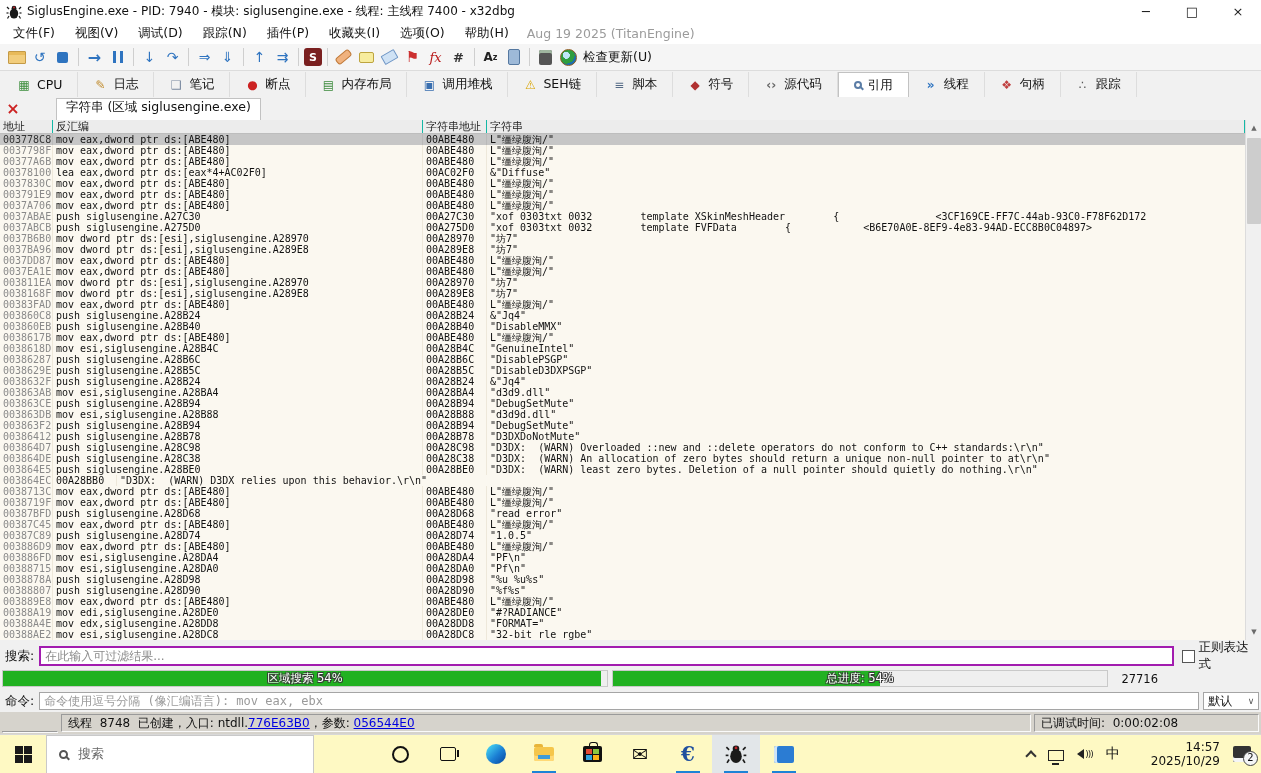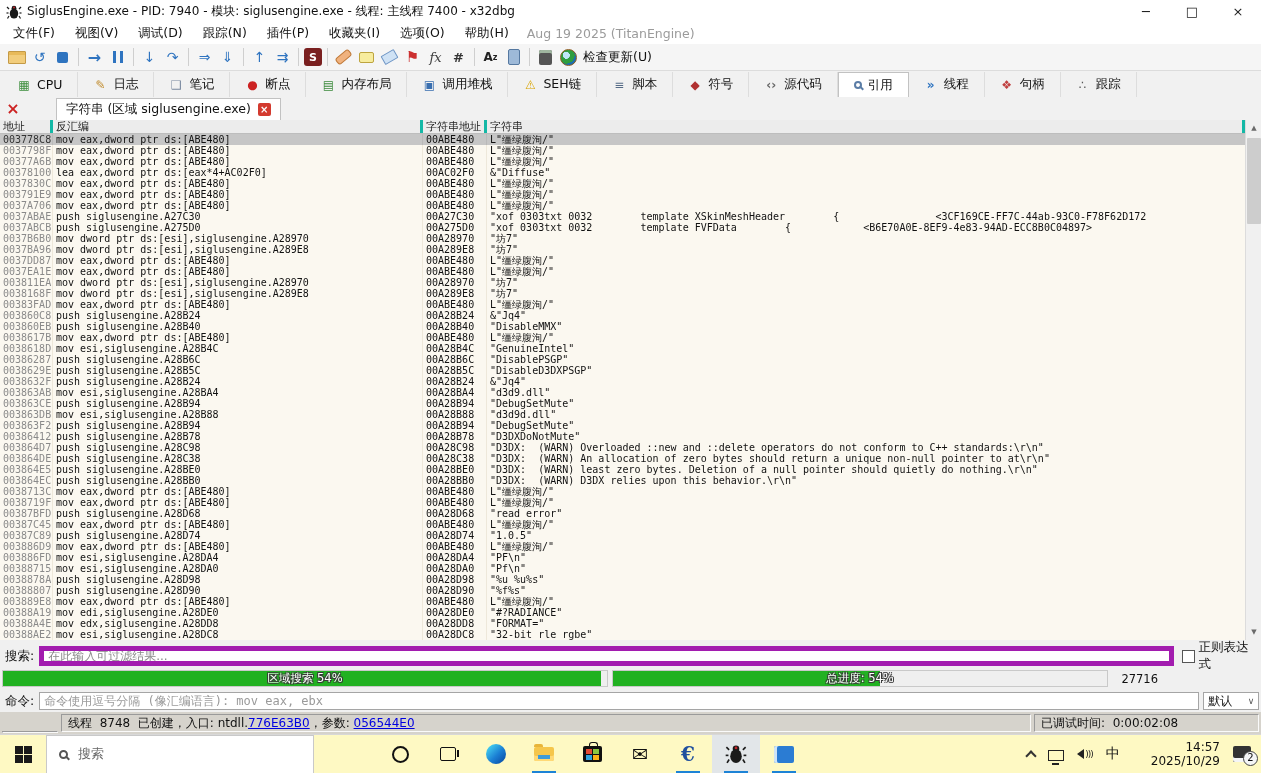--- a/index.html
+++ b/index.html
@@ -24,21 +24,21 @@
   .tb-open-folder { position:relative; }
   .tb-open-folder::before { content:''; width:16px; height:11px; background:#f2cd7c; border:1px solid #c49a46; border-radius:1px; box-shadow:inset 0 3px 0 #e8ba5a; }
   .tb-stop::before { content:''; width:11px; height:11px; background:#2f74c0; border-radius:2px; }
   .tb-pause::before { content:''; width:4px; height:12px; border-left:3px solid #2f74c0; border-right:3px solid #2f74c0; }
   .tb-run { font-weight:bold; font-size:16px; }
   .tb-scylla { background:#7a2020; border-radius:3px; color:#fff; font-weight:bold; font-size:11px; width:18px; height:18px; }
   .tb-patch::before { content:''; width:15px; height:6px; background:#f0b27e; border:1px solid #c07a3a; border-radius:3px; transform:rotate(-40deg); }
   .tb-comment::before { content:''; width:13px; height:9px; background:#f7ec9e; border:1px solid #bda43f; border-radius:2px; }
   .tb-label::before { content:''; width:13px; height:8px; background:#cfe2f5; border:1px solid #6e95c5; border-radius:1px; transform:rotate(-30deg); }
   .tb-bookmark { color:#cc3030; font-size:15px; }
-  .tb-function { font-family:"DejaVu Serif", serif; font-style:italic; color:#404040; font-size:13px; }
+  .tb-function { font-family:"DejaVu Serif", serif; font-style:italic; color:#b91c1c; font-size:13px; }
   .tb-hash { color:#333; font-weight:bold; font-size:13px; }
   .tb-font { color:#222; font-size:12px; font-weight:bold; }
   .tb-font sub { font-size:8px; }
   .tb-preferences::before { content:''; width:10px; height:14px; background:#9db9d8; border:1px solid #5578a0; border-radius:2px; }
   .tb-calculator::before { content:''; width:13px; height:15px; background:#555; border-radius:2px; box-shadow:inset 0 3px 0 #9fb59f; }
   .tb-update-globe::before { content:''; width:15px; height:15px; border-radius:50%; background:radial-gradient(circle at 35% 35%, #bfe6f7 0 25%, #2f9e3f 26% 60%, #1c6fae 61%); border:1px solid #8a5a20; }
   .tb-update-label { font-size:12.5px; margin-left:3px; color:#111; }
 
   
   .tabbar { position:absolute; left:0; top:71px; width:1261px; height:26px; background:#f1f1f1; display:flex; align-items:flex-end; padding-left:2px; }
@@ -57,27 +57,27 @@
   .ti-source::before { content:'‹›'; color:#666; font-weight:bold; }
   .ti-threads::before { content:'»'; color:#2f74c0; font-weight:bold; }
   .ti-handles::before { content:'❖'; color:#c04040; }
   .ti-trace::before { content:'∴'; color:#555; }
   .mag { display:inline-block; width:8px; height:8px; border:2px solid #5b7da6; border-radius:50%; position:relative; }
   .mag::after { content:''; position:absolute; width:5px; height:2px; background:#5b7da6; transform:rotate(45deg); right:-4px; bottom:-2px; }
 
   
   .subtabbar { position:absolute; left:0; top:97px; width:1261px; height:23px; background:#f1f1f1; display:flex; align-items:center; }
   .close-all { width:26px; text-align:center; color:#cc2222; font-weight:bold; font-size:16px; line-height:18px; }
-  .doc-tab { height:22px; margin-left:30px; background:#fff; border:1px solid #c2c2c2; border-bottom:none; display:flex; align-items:center; gap:7px; padding:0 9px; font-size:12.5px; }
+  .doc-tab { height:22px; margin-left:30px; background:#fff; border:1px solid #c2c2c2; border-bottom:none; display:flex; align-items:center; gap:7px; padding:0 9px; font-size:12.5px;flex-direction:column; }
   .doc-close { width:13px; height:13px; background:#d33a2f; border-radius:2px; color:#fff; font-size:10px; line-height:13px; text-align:center; font-weight:bold; }
 
   
   .grid { position:absolute; left:0; top:120px; width:1245px; height:520px; background:#fbf8f0; }
   .thead { display:flex; height:14px; background:#ececec; border-bottom:1px solid #bdbdbd; font-size:11px; color:#222; }
-  .thead .hc { padding-left:3px; border-right:3px solid #14b8a6; line-height:14px; overflow:hidden; white-space:nowrap; }
+  .thead .hc { padding-left:3px; border-right:1px solid #14b8a6; line-height:14px; overflow:hidden; white-space:nowrap; }
   .tbody { height:506px; overflow:hidden; }
   .trow { display:flex; height:11px; line-height:11px; font-family:"DejaVu Sans Mono", monospace; font-size:10px; white-space:pre; }
   .trow.selected { background:#c6c6c6; }
   .tc { overflow:hidden; border-right:1px solid #eee8da; padding-left:3px; flex:none; }
   .trow.selected .tc { border-right-color:#b9b9b9; }
   .c0 { width:53px; color:#8a8a8a; }
   .trow.selected .c0 { color:#333; }
   .c1 { width:370px; }
   .c2 { width:64px; }
   .c3 { flex:1 1 auto; border-right:none; }
@@ -85,21 +85,21 @@
 
   
   .vscroll { position:absolute; right:0; top:120px; width:16px; height:520px; background:#f0f0f0; border-left:1px solid #dcdcdc; }
   .sb-btn { position:absolute; left:0; width:16px; height:16px; display:flex; align-items:center; justify-content:center; font-size:7px; color:#6a6a6a; background:#f0f0f0; }
   .sb-up { top:0; } .sb-down { bottom:0; }
   .sb-thumb { position:absolute; left:1px; top:18px; width:14px; height:86px; background:#cdcdcd; border-radius:1px; }
 
   
   .search-row { position:absolute; left:0; top:644px; width:1261px; height:24px; display:flex; align-items:center; padding-left:5px; font-size:12.5px; background:#f0f0f0; }
   .search-row label { margin-right:5px; }
-  .search-input { width:1135px; height:20px; border:5px solid #a21caf; background:#fff; font-size:12px; padding:0 4px; font-family:"DejaVu Sans", sans-serif; }
+  .search-input { width:1135px; height:20px; border:2px solid #a21caf; background:#fff; font-size:12px; padding:0 4px; font-family:"DejaVu Sans", sans-serif; }
   .search-input::placeholder { color:#8a8a8a; }
   .regex-wrap { display:flex; align-items:center; gap:4px; margin-left:8px; }
   .cb { width:13px; height:13px; border:1px solid #555; background:#fff; flex:none; }
 
   
   .progress-row { position:absolute; left:0; top:669px; width:1261px; height:20px; background:#f0f0f0; }
   .ptrack { position:absolute; top:1px; height:17px; background:#efefef; border:1px solid #c9c9c9; }
   .pt1 { left:2px; width:606px; } .pt2 { left:612px; width:496px; }
   .pfill { height:100%; background:#21b121; }
   .plabel { position:absolute; left:0; top:0; width:100%; height:100%; display:flex; align-items:center; justify-content:center; color:#fff; font-size:11.5px; text-shadow:1px 1px 0 #3a3a3a, -1px -1px 0 #3a3a3a, 1px -1px 0 #3a3a3a, -1px 1px 0 #3a3a3a; }
@@ -322,21 +322,21 @@
       <div class="trow"><div class="tc c0">0038629E</div><div class="tc c1">push siglusengine.A28B5C</div><div class="tc c2">00A28B5C</div><div class="tc c3">"DisableD3DXPSGP"</div></div>
       <div class="trow"><div class="tc c0">0038632F</div><div class="tc c1">push siglusengine.A28B24</div><div class="tc c2">00A28B24</div><div class="tc c3">&amp;"Jq4"</div></div>
       <div class="trow"><div class="tc c0">003863AB</div><div class="tc c1">mov esi,siglusengine.A28BA4</div><div class="tc c2">00A28BA4</div><div class="tc c3">"d3d9.dll"</div></div>
       <div class="trow"><div class="tc c0">003863CE</div><div class="tc c1">push siglusengine.A28B94</div><div class="tc c2">00A28B94</div><div class="tc c3">"DebugSetMute"</div></div>
       <div class="trow"><div class="tc c0">003863DB</div><div class="tc c1">mov esi,siglusengine.A28B88</div><div class="tc c2">00A28B88</div><div class="tc c3">"d3d9d.dll"</div></div>
       <div class="trow"><div class="tc c0">003863F2</div><div class="tc c1">push siglusengine.A28B94</div><div class="tc c2">00A28B94</div><div class="tc c3">"DebugSetMute"</div></div>
       <div class="trow"><div class="tc c0">00386412</div><div class="tc c1">push siglusengine.A28B78</div><div class="tc c2">00A28B78</div><div class="tc c3">"D3DXDoNotMute"</div></div>
       <div class="trow"><div class="tc c0">003864D7</div><div class="tc c1">push siglusengine.A28C98</div><div class="tc c2">00A28C98</div><div class="tc c3">"D3DX:  (WARN) Overloaded ::new and ::delete operators do not conform to C++ standards:\r\n"</div></div>
       <div class="trow"><div class="tc c0">003864DE</div><div class="tc c1">push siglusengine.A28C38</div><div class="tc c2">00A28C38</div><div class="tc c3">"D3DX:  (WARN) An allocation of zero bytes should return a unique non-null pointer to at\r\n"</div></div>
       <div class="trow"><div class="tc c0">003864E5</div><div class="tc c1">push siglusengine.A28BE0</div><div class="tc c2">00A28BE0</div><div class="tc c3">"D3DX:  (WARN) least zero bytes. Deletion of a null pointer should quietly do nothing.\r\n"</div></div>
-      <div class="trow"><div class="tc c0">003864EC</div><div class="tc c1">push siglusengine.A28BB0</div><div class="tc c2">00A28BB0</div><div class="tc c3">"D3DX:  (WARN) D3DX relies upon this behavior.\r\n"</div></div>
+      <div class="trow"><div class="tc c0">003864EC</div><div class="tc c2">00A28BB0</div><div class="tc c3">"D3DX:  (WARN) D3DX relies upon this behavior.\r\n"</div></div>
       <div class="trow"><div class="tc c0">0038713C</div><div class="tc c1">mov eax,dword ptr ds:[ABE480]</div><div class="tc c2">00ABE480</div><div class="tc c3">L"缰绿腹洵/"</div></div>
       <div class="trow"><div class="tc c0">0038719F</div><div class="tc c1">mov eax,dword ptr ds:[ABE480]</div><div class="tc c2">00ABE480</div><div class="tc c3">L"缰绿腹洵/"</div></div>
       <div class="trow"><div class="tc c0">00387BFD</div><div class="tc c1">push siglusengine.A28D68</div><div class="tc c2">00A28D68</div><div class="tc c3">"read error"</div></div>
       <div class="trow"><div class="tc c0">00387C45</div><div class="tc c1">mov eax,dword ptr ds:[ABE480]</div><div class="tc c2">00ABE480</div><div class="tc c3">L"缰绿腹洵/"</div></div>
       <div class="trow"><div class="tc c0">00387C89</div><div class="tc c1">push siglusengine.A28D74</div><div class="tc c2">00A28D74</div><div class="tc c3">"1.0.5"</div></div>
       <div class="trow"><div class="tc c0">003886D9</div><div class="tc c1">mov eax,dword ptr ds:[ABE480]</div><div class="tc c2">00ABE480</div><div class="tc c3">L"缰绿腹洵/"</div></div>
       <div class="trow"><div class="tc c0">003886FD</div><div class="tc c1">mov esi,siglusengine.A28DA4</div><div class="tc c2">00A28DA4</div><div class="tc c3">"PF\n"</div></div>
       <div class="trow"><div class="tc c0">00388715</div><div class="tc c1">mov esi,siglusengine.A28DA0</div><div class="tc c2">00A28DA0</div><div class="tc c3">"Pf\n"</div></div>
       <div class="trow"><div class="tc c0">0038878A</div><div class="tc c1">push siglusengine.A28D98</div><div class="tc c2">00A28D98</div><div class="tc c3">"%u %u%s"</div></div>
       <div class="trow"><div class="tc c0">00388807</div><div class="tc c1">push siglusengine.A28D90</div><div class="tc c2">00A28D90</div><div class="tc c3">"%f%s"</div></div>

